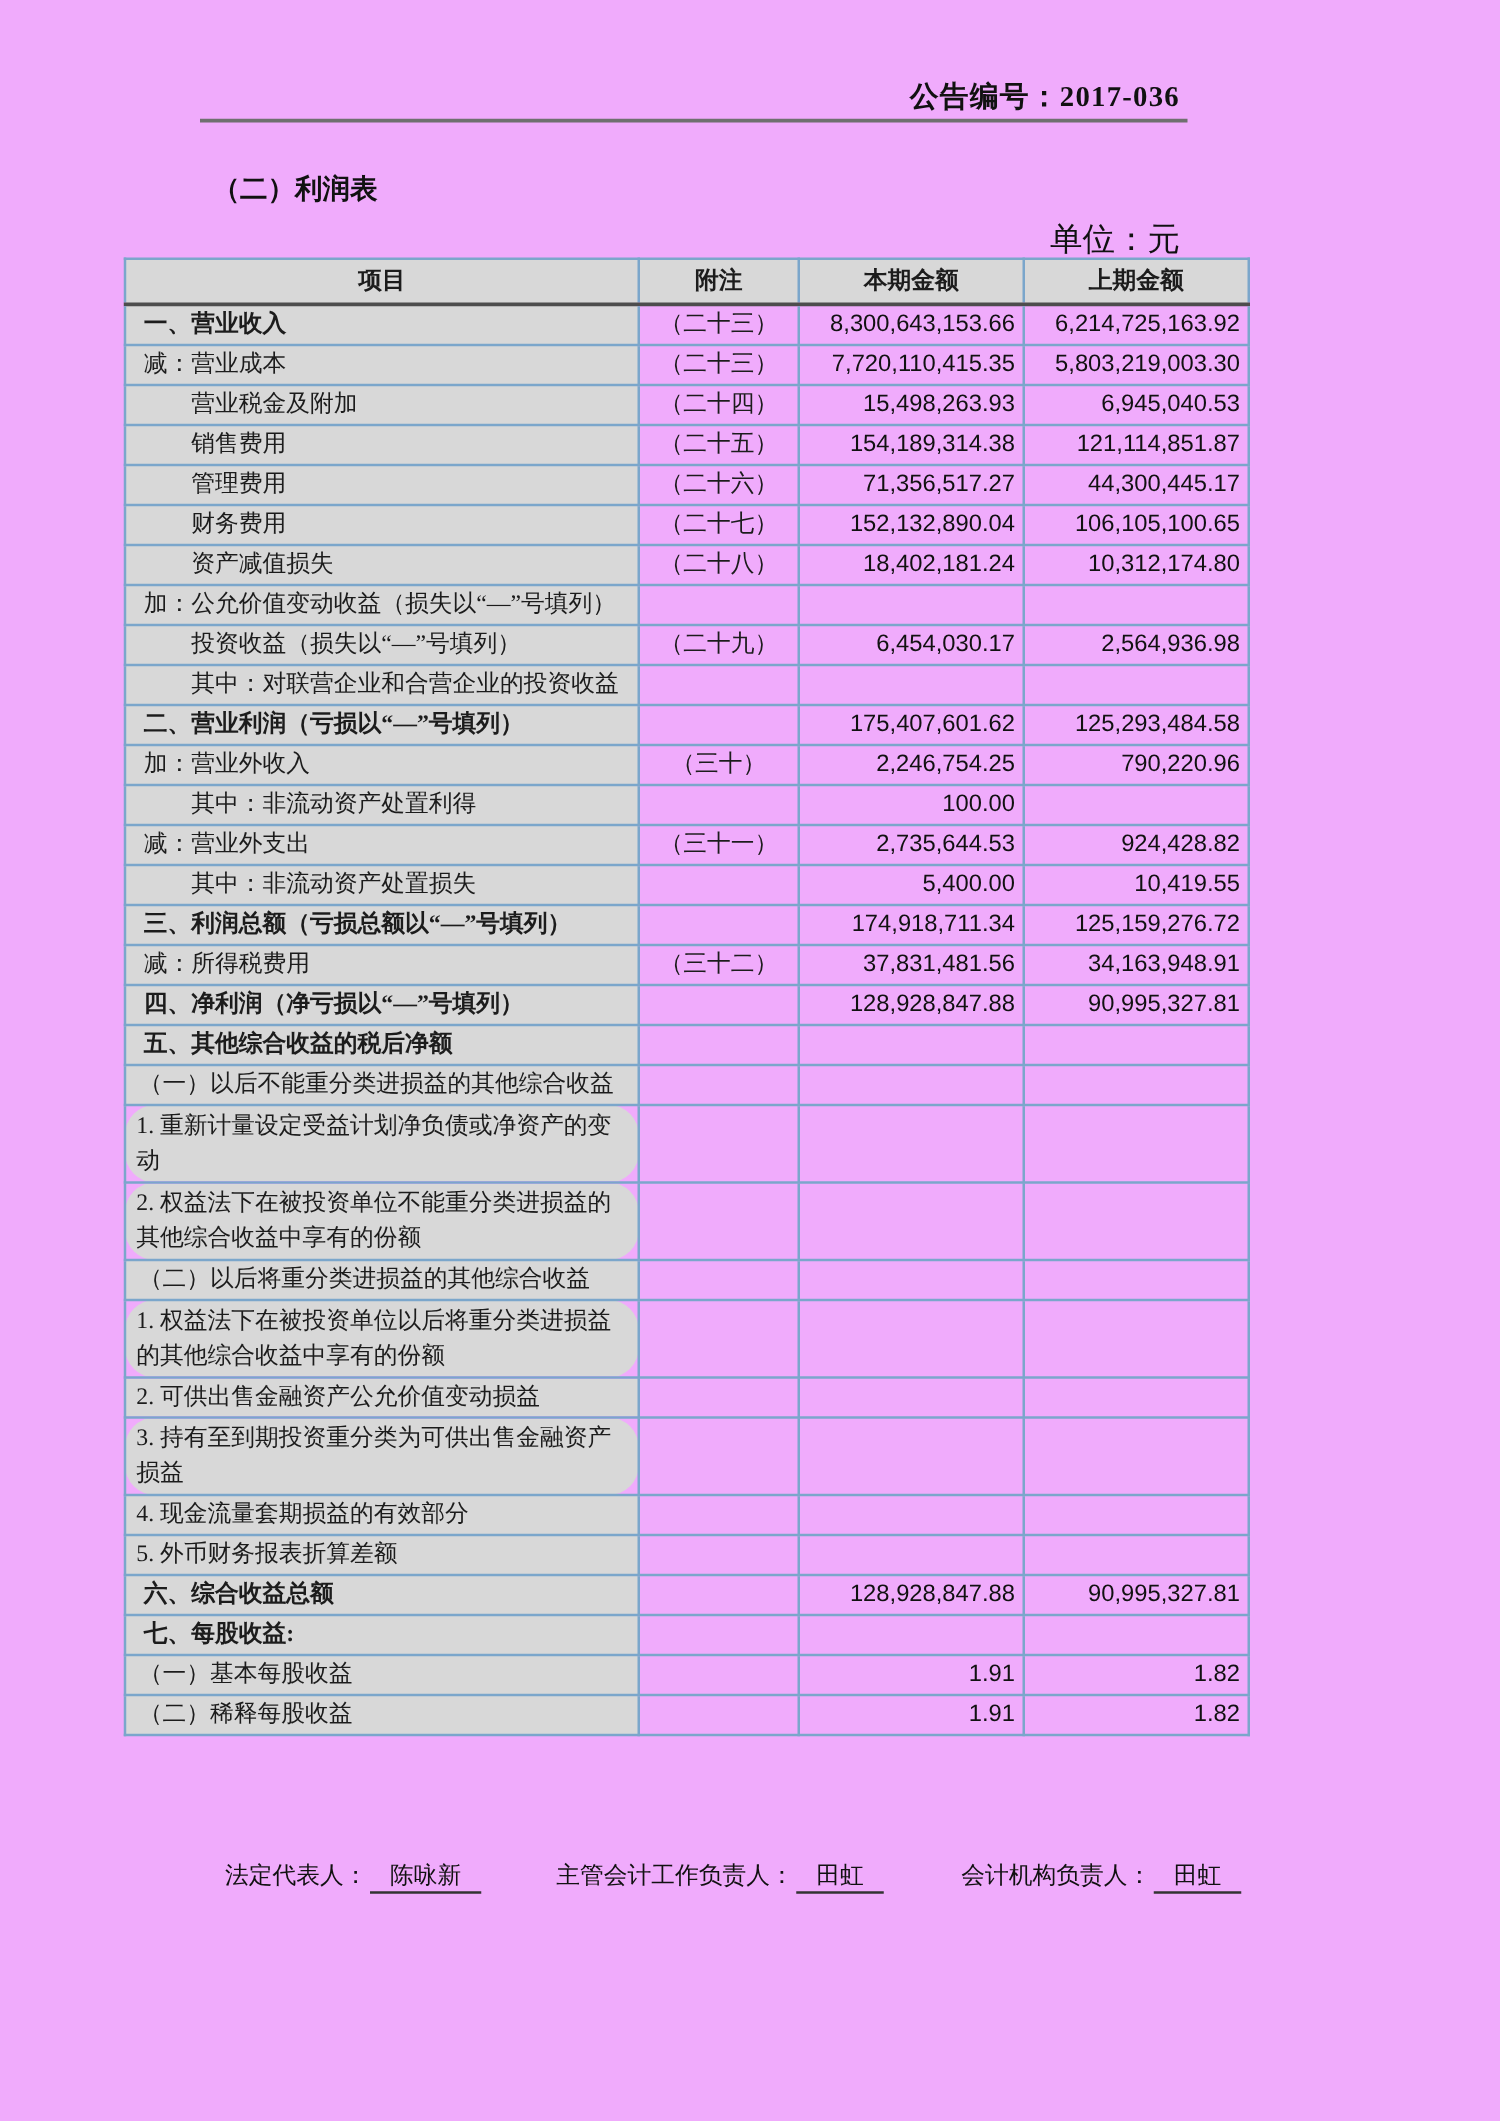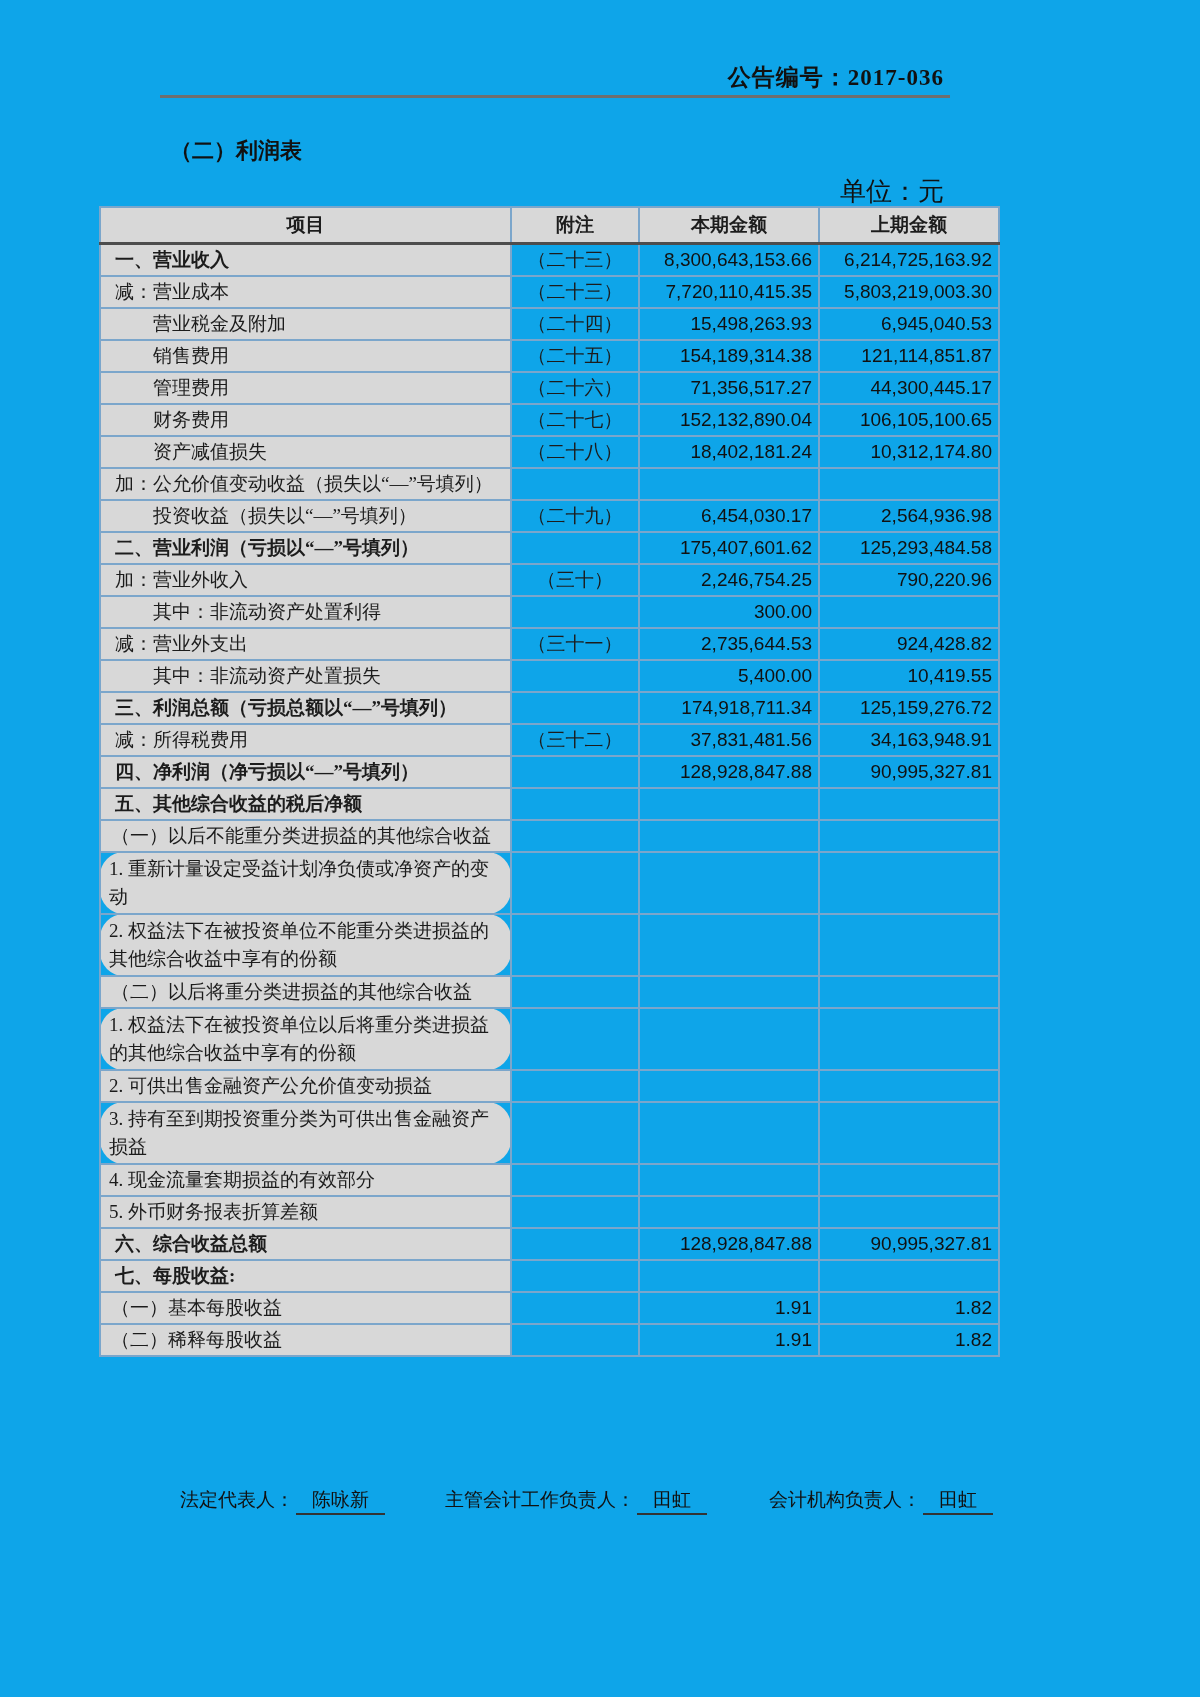--- a/index.html
+++ b/index.html
@@ -1,17 +1,17 @@
 <!DOCTYPE html>
 <html><head>
 <meta charset="utf-8">
 <style>
   html,body { margin:0; padding:0; background:#ffffff; }
   .page {
-    position:relative; width:1200px; height:1697px; background:#0ea5e9;
+    position:relative; width:1200px; height:1697px; background:#f0abfc;
     font-family:"Liberation Serif","DejaVu Serif",serif; color:#1c1c1c; overflow:hidden;
   }
   .announcement {
     position:absolute; top:62px; right:256px;
     font-size:23px; font-weight:bold; letter-spacing:1px; color:#111;
   }
   .header-rule {
     position:absolute; top:95px; left:160px; width:790px; height:3px;
     background:#6f6f6f;
   }
@@ -138,35 +138,41 @@
           <td class="c-amt"></td>
           <td class="c-amt"></td>
         </tr>
         <tr>
           <td class="c-item ind1">投资收益（损失以“—”号填列）</td>
           <td class="c-note">（二十九）</td>
           <td class="c-amt">6,454,030.17</td>
           <td class="c-amt">2,564,936.98</td>
         </tr>
         <tr>
+          <td class="c-item ind1">其中：对联营企业和合营企业的投资收益</td>
+          <td class="c-note"></td>
+          <td class="c-amt"></td>
+          <td class="c-amt"></td>
+        </tr>
+        <tr>
           <td class="c-item ind0 bold">二、营业利润（亏损以“—”号填列）</td>
           <td class="c-note"></td>
           <td class="c-amt">175,407,601.62</td>
           <td class="c-amt">125,293,484.58</td>
         </tr>
         <tr>
           <td class="c-item ind0">加：营业外收入</td>
           <td class="c-note">（三十）</td>
           <td class="c-amt">2,246,754.25</td>
           <td class="c-amt">790,220.96</td>
         </tr>
         <tr>
           <td class="c-item ind1">其中：非流动资产处置利得</td>
           <td class="c-note"></td>
-          <td class="c-amt">300.00</td>
+          <td class="c-amt">100.00</td>
           <td class="c-amt"></td>
         </tr>
         <tr>
           <td class="c-item ind0">减：营业外支出</td>
           <td class="c-note">（三十一）</td>
           <td class="c-amt">2,735,644.53</td>
           <td class="c-amt">924,428.82</td>
         </tr>
         <tr>
           <td class="c-item ind1">其中：非流动资产处置损失</td>

